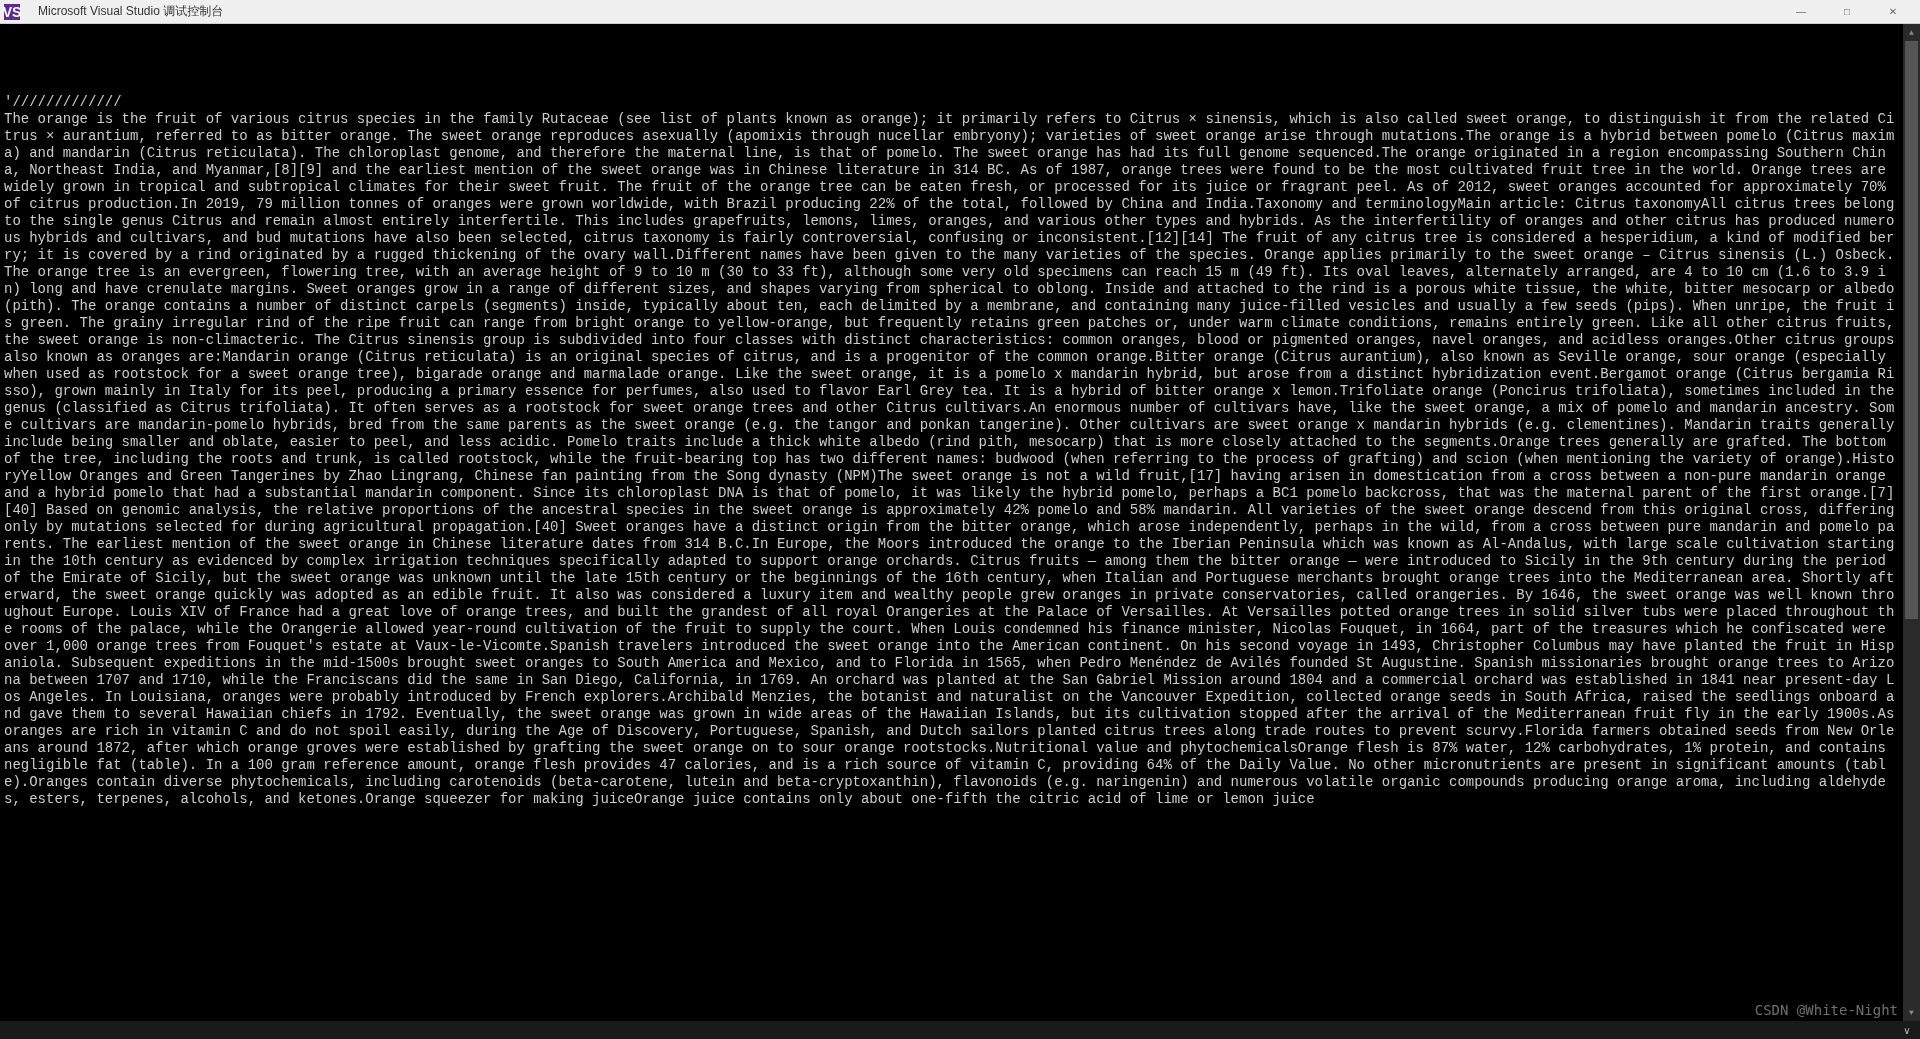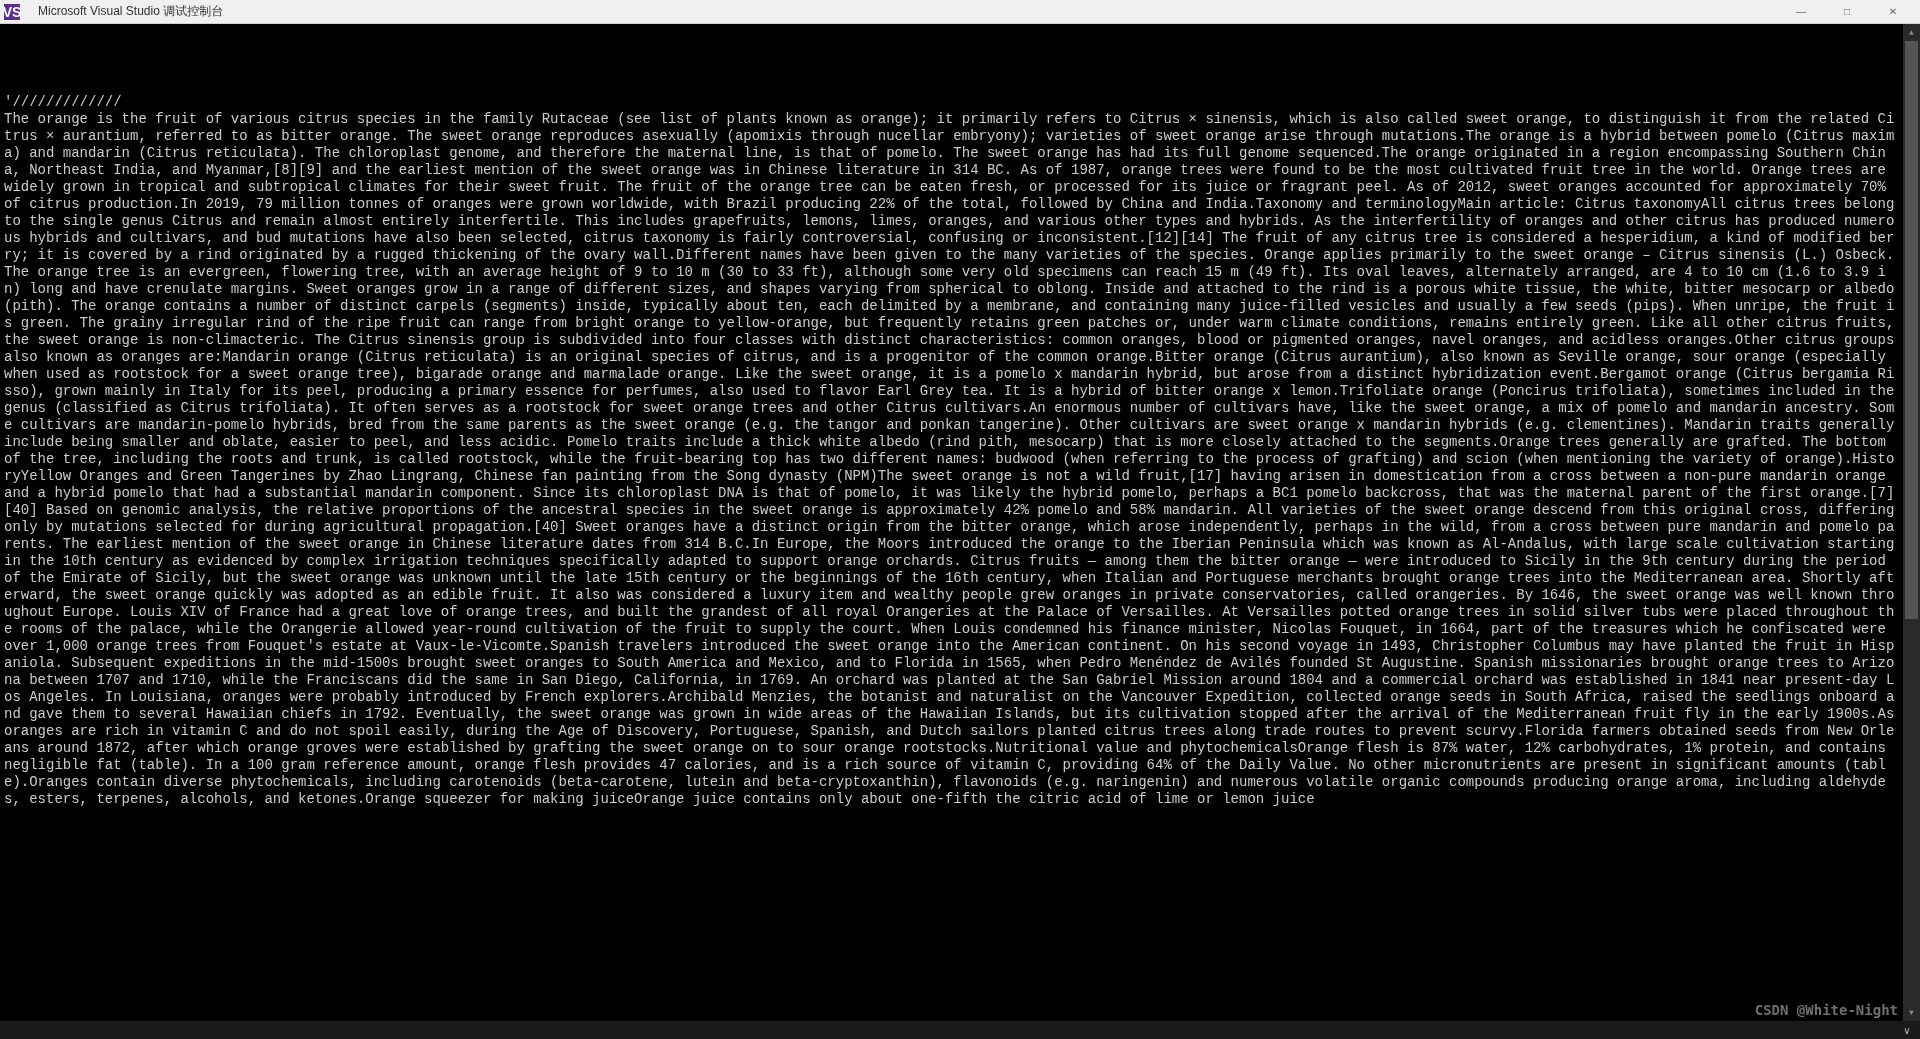--- a/index.html
+++ b/index.html
@@ -86,21 +86,20 @@
       font-size: 8px;
     }
     .console-content { padding-right: 18px; }
     .watermark {
       position: absolute;
       bottom: 2px;
       right: 22px;
       color: rgba(200,200,200,0.55);
       font-size: 14px;
       font-family: Consolas, monospace;
-      font-weight: bold;
     }
     .taskbar {
       height: 18px;
       background: #1a1a1a;
       display: flex;
       align-items: center;
       justify-content: flex-end;
       padding: 0 6px;
       color: #bbb;
       font-size: 11px;

